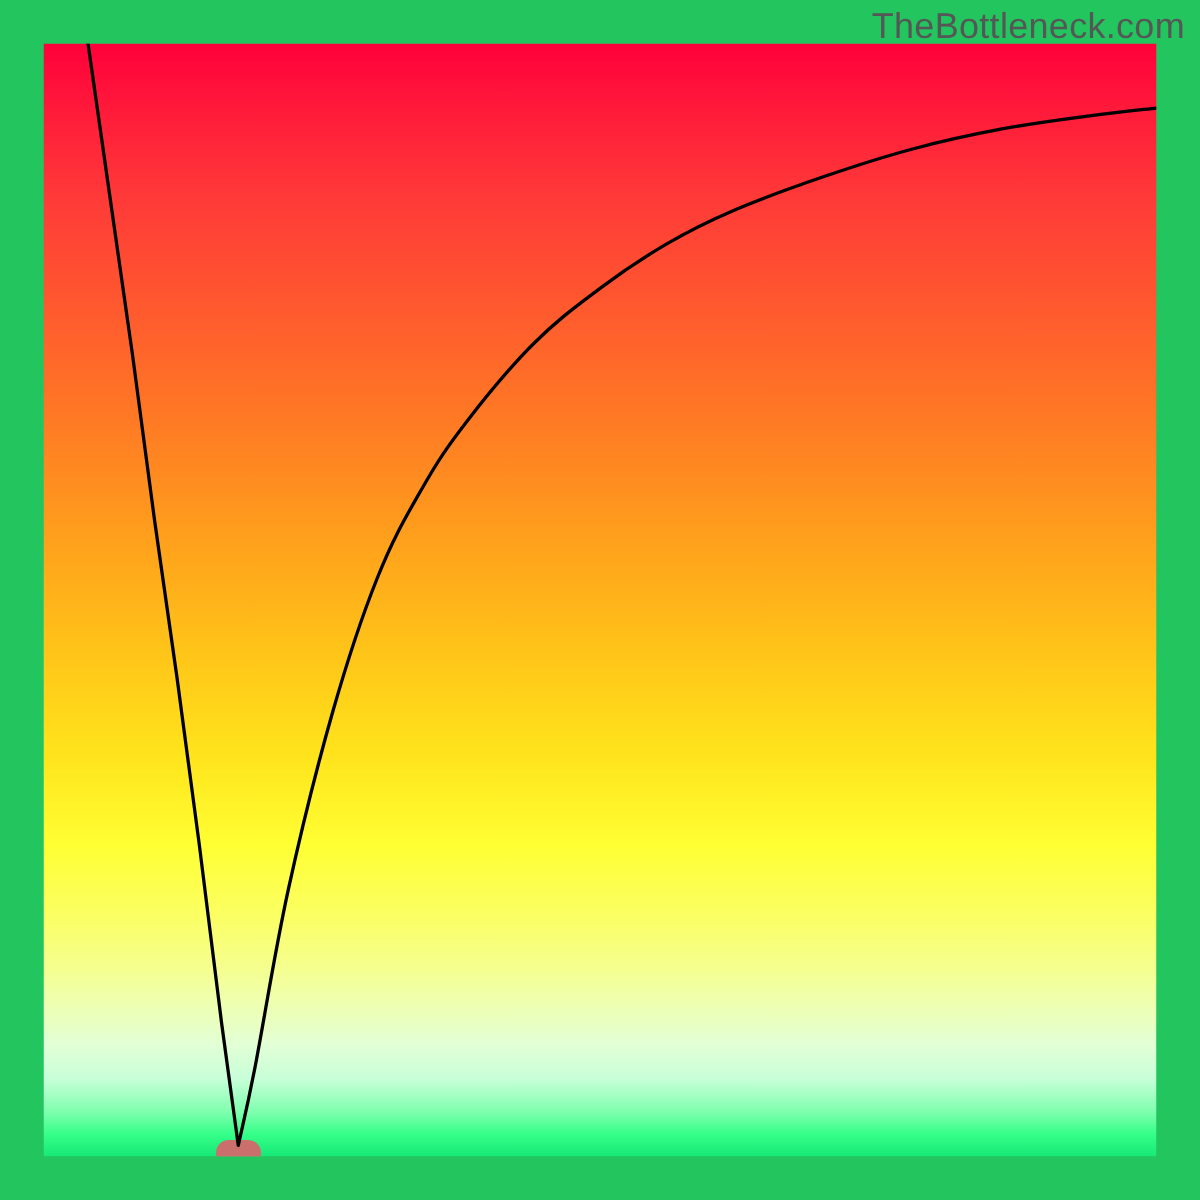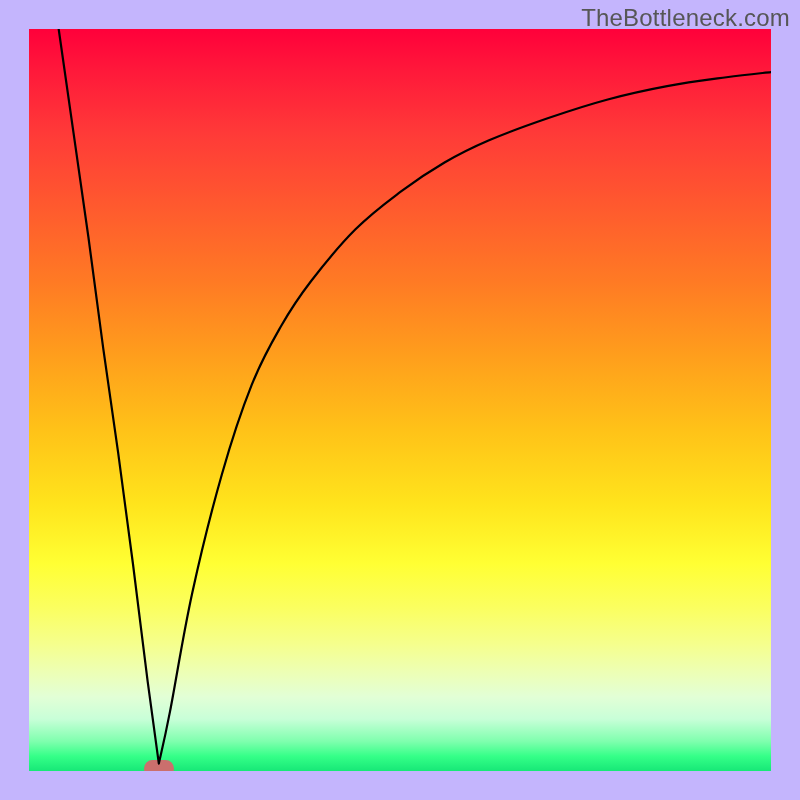--- a/index.html
+++ b/index.html
@@ -8,21 +8,21 @@
     width: 800px;
     height: 800px;
     overflow: hidden;
     background: #000;
     font-family: Arial, Helvetica, sans-serif;
   }
   .frame {
     position: relative;
     width: 800px;
     height: 800px;
-    background: #c4b5fd;
+    background: #22c55e;
   }
   .plot {
     position: absolute;
     left: 29px;
     top: 29px;
     width: 742px;
     height: 742px;
     overflow: hidden;
   }
   .gradient {

